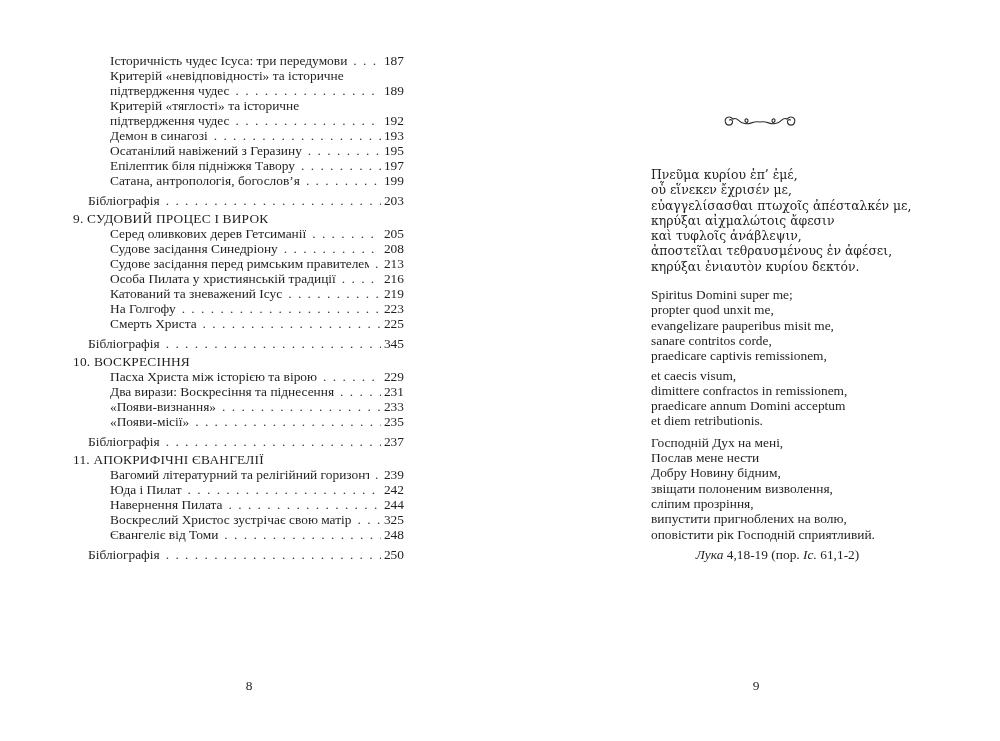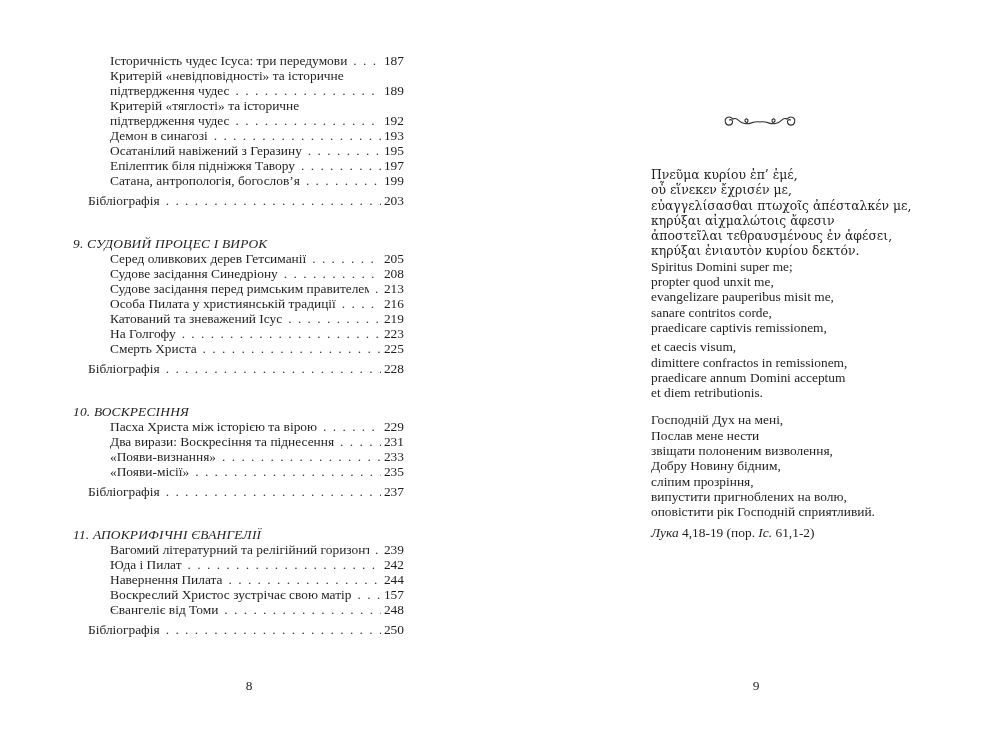--- a/index.html
+++ b/index.html
@@ -12,22 +12,22 @@
   }
   .spread{position:relative;width:1000px;height:741px;background:#ffffff;}
 
   
   .toc{
     position:absolute;left:73px;top:53px;width:331px;
     font-size:13.4px;line-height:15px;
   }
   .toc-block{margin:0;}
   .toc-header{
-    padding-left:0;margin-top:28px;
-    letter-spacing:.2px;white-space:nowrap;font-style:italic;
+    padding-left:0;margin-top:3px;
+    letter-spacing:.2px;white-space:nowrap;
   }
   .toc-row{display:flex;align-items:flex-start;}
   .toc-entry-row{padding-left:37px;}
   .toc-bib-row{padding-left:15px;margin-top:5px;}
   .toc-title{flex:0 1 auto;white-space:nowrap;overflow:hidden;}
   .toc-bib-row .toc-title{}
   .leader{
     flex:1 1 0;min-width:6px;overflow:hidden;white-space:nowrap;
     margin:0 3px 0 6px;color:var(--dots,#3a3a3a);
     letter-spacing:1px;word-spacing:1px;
@@ -35,24 +35,24 @@
   .toc-num{flex:0 0 auto;text-align:right;}
 
   
   .scripture-col{
     position:absolute;left:651px;top:113px;width:253px;
     font-size:13.4px;line-height:15.3px;
   }
   .ornament{width:76px;height:18px;margin:0 0 26px 71px;}
   .verse-line{white-space:nowrap;}
   .verse-greek{font-family:"DejaVu Serif",serif;font-size:12.4px;margin-top:36px;}
-  .verse-latin{}
+  .verse-latin{margin-top:13px;}
   .latin-stanza + .latin-stanza{margin-top:4px;}
-  .verse-ukr{margin-top:12px;}
-  .citation{margin-top:5px;text-align:left;white-space:nowrap;}
+  .verse-ukr{margin-top:6px;}
+  .citation{margin-top:5px;text-align:center;white-space:nowrap;}
   .citation .it{font-style:italic;}
 
   
   .folio{position:absolute;top:678px;width:16px;text-align:center;
          font-size:13.4px;line-height:15px;}
   .folio-left{left:241px;}
   .folio-right{left:748px;}
 </style>
 </head>
 <body style="--ink: #1f1f1f; --dots: #3a3a3a;">
@@ -141,21 +141,21 @@
           <span class="toc-num">223</span>
         </div>
         <div class="toc-row toc-entry-row">
           <span class="toc-title">Смерть Христа</span>
           <span class="leader">. . . . . . . . . . . . . . . . . . . . . . . . . . . . . . . . . . . . . . . . . . . . . . . . . . . . . . . . . . . . . . . . . . . . . . . . . . . . . . . . . . . . . . . . . . </span>
           <span class="toc-num">225</span>
         </div>
         <div class="toc-row toc-bib-row">
           <span class="toc-title">Бібліографія</span>
           <span class="leader">. . . . . . . . . . . . . . . . . . . . . . . . . . . . . . . . . . . . . . . . . . . . . . . . . . . . . . . . . . . . . . . . . . . . . . . . . . . . . . . . . . . . . . . . . . </span>
-          <span class="toc-num">228</span>
+          <span class="toc-num">345</span>
         </div>
       </div>
       <div class="toc-block">
         <div class="toc-header">10. ВОСКРЕСІННЯ</div>
         <div class="toc-row toc-entry-row">
           <span class="toc-title">Пасха Христа між історією та вірою</span>
           <span class="leader">. . . . . . . . . . . . . . . . . . . . . . . . . . . . . . . . . . . . . . . . . . . . . . . . . . . . . . . . . . . . . . . . . . . . . . . . . . . . . . . . . . . . . . . . . . </span>
           <span class="toc-num">229</span>
         </div>
         <div class="toc-row toc-entry-row">
@@ -192,21 +192,21 @@
           <span class="toc-num">242</span>
         </div>
         <div class="toc-row toc-entry-row">
           <span class="toc-title">Навернення Пилата</span>
           <span class="leader">. . . . . . . . . . . . . . . . . . . . . . . . . . . . . . . . . . . . . . . . . . . . . . . . . . . . . . . . . . . . . . . . . . . . . . . . . . . . . . . . . . . . . . . . . . </span>
           <span class="toc-num">244</span>
         </div>
         <div class="toc-row toc-entry-row">
           <span class="toc-title">Воскреслий Христос зустрічає свою матір</span>
           <span class="leader">. . . . . . . . . . . . . . . . . . . . . . . . . . . . . . . . . . . . . . . . . . . . . . . . . . . . . . . . . . . . . . . . . . . . . . . . . . . . . . . . . . . . . . . . . . </span>
-          <span class="toc-num">157</span>
+          <span class="toc-num">325</span>
         </div>
         <div class="toc-row toc-entry-row">
           <span class="toc-title">Євангеліє від Томи</span>
           <span class="leader">. . . . . . . . . . . . . . . . . . . . . . . . . . . . . . . . . . . . . . . . . . . . . . . . . . . . . . . . . . . . . . . . . . . . . . . . . . . . . . . . . . . . . . . . . . </span>
           <span class="toc-num">248</span>
         </div>
         <div class="toc-row toc-bib-row">
           <span class="toc-title">Бібліографія</span>
           <span class="leader">. . . . . . . . . . . . . . . . . . . . . . . . . . . . . . . . . . . . . . . . . . . . . . . . . . . . . . . . . . . . . . . . . . . . . . . . . . . . . . . . . . . . . . . . . . </span>
           <span class="toc-num">250</span>
@@ -225,20 +225,21 @@
           <path d="M130 12 C138 4 148 10 145 19 C143 26 133 26 131 19 C130 15 134 12 137 14"></path>
           <path d="M130 12 C120 6 118 22 106 21 C100 20.5 98 14 102 12 C106 10.5 108 16 104 18"></path>
         </g>
       </svg>
     </div>
     <div class="verse-greek" id="greek-block">
         <div class="verse-line">Πνεῦμα κυρίου ἐπ’ ἐμέ,</div>
         <div class="verse-line">οὗ εἵνεκεν ἔχρισέν με,</div>
         <div class="verse-line">εὐαγγελίσασθαι πτωχοῖς ἀπέσταλκέν με,</div>
         <div class="verse-line">κηρύξαι αἰχμαλώτοις ἄφεσιν</div>
+        <div class="verse-line">καὶ τυφλοῖς ἀνάβλεψιν,</div>
         <div class="verse-line">ἀποστεῖλαι τεθραυσμένους ἐν ἀφέσει,</div>
         <div class="verse-line">κηρύξαι ἐνιαυτὸν κυρίου δεκτόν.</div>
       </div>
     <div class="verse-latin" id="latin-block">
         <div class="latin-stanza">
           <div class="verse-line">Spiritus Domini super me;</div>
           <div class="verse-line">propter quod unxit me,</div>
           <div class="verse-line">evangelizare pauperibus misit me,</div>
           <div class="verse-line">sanare contritos corde,</div>
           <div class="verse-line">praedicare captivis remissionem,</div>
@@ -246,22 +247,22 @@
         <div class="latin-stanza">
           <div class="verse-line">et caecis visum,</div>
           <div class="verse-line">dimittere confractos in remissionem,</div>
           <div class="verse-line">praedicare annum Domini acceptum</div>
           <div class="verse-line">et diem retributionis.</div>
         </div>
       </div>
     <div class="verse-ukr" id="ukr-block">
         <div class="verse-line">Господній Дух на мені,</div>
         <div class="verse-line">Послав мене нести</div>
+        <div class="verse-line">Добру Новину бідним,</div>
         <div class="verse-line">звіщати полоненим визволення,</div>
-        <div class="verse-line">Добру Новину бідним,</div>
         <div class="verse-line">сліпим прозріння,</div>
         <div class="verse-line">випустити пригноблених на волю,</div>
         <div class="verse-line">оповістити рік Господній сприятливий.</div>
       </div>
     <div class="citation" id="citation"><span class="it">Лука</span><span class=""> 4,18-19 (пор. </span><span class="it">Іс.</span><span class=""> 61,1-2)</span></div>
   </div>
   <div class="folio folio-right">9</div>
 </div>
 
 </body></html>

